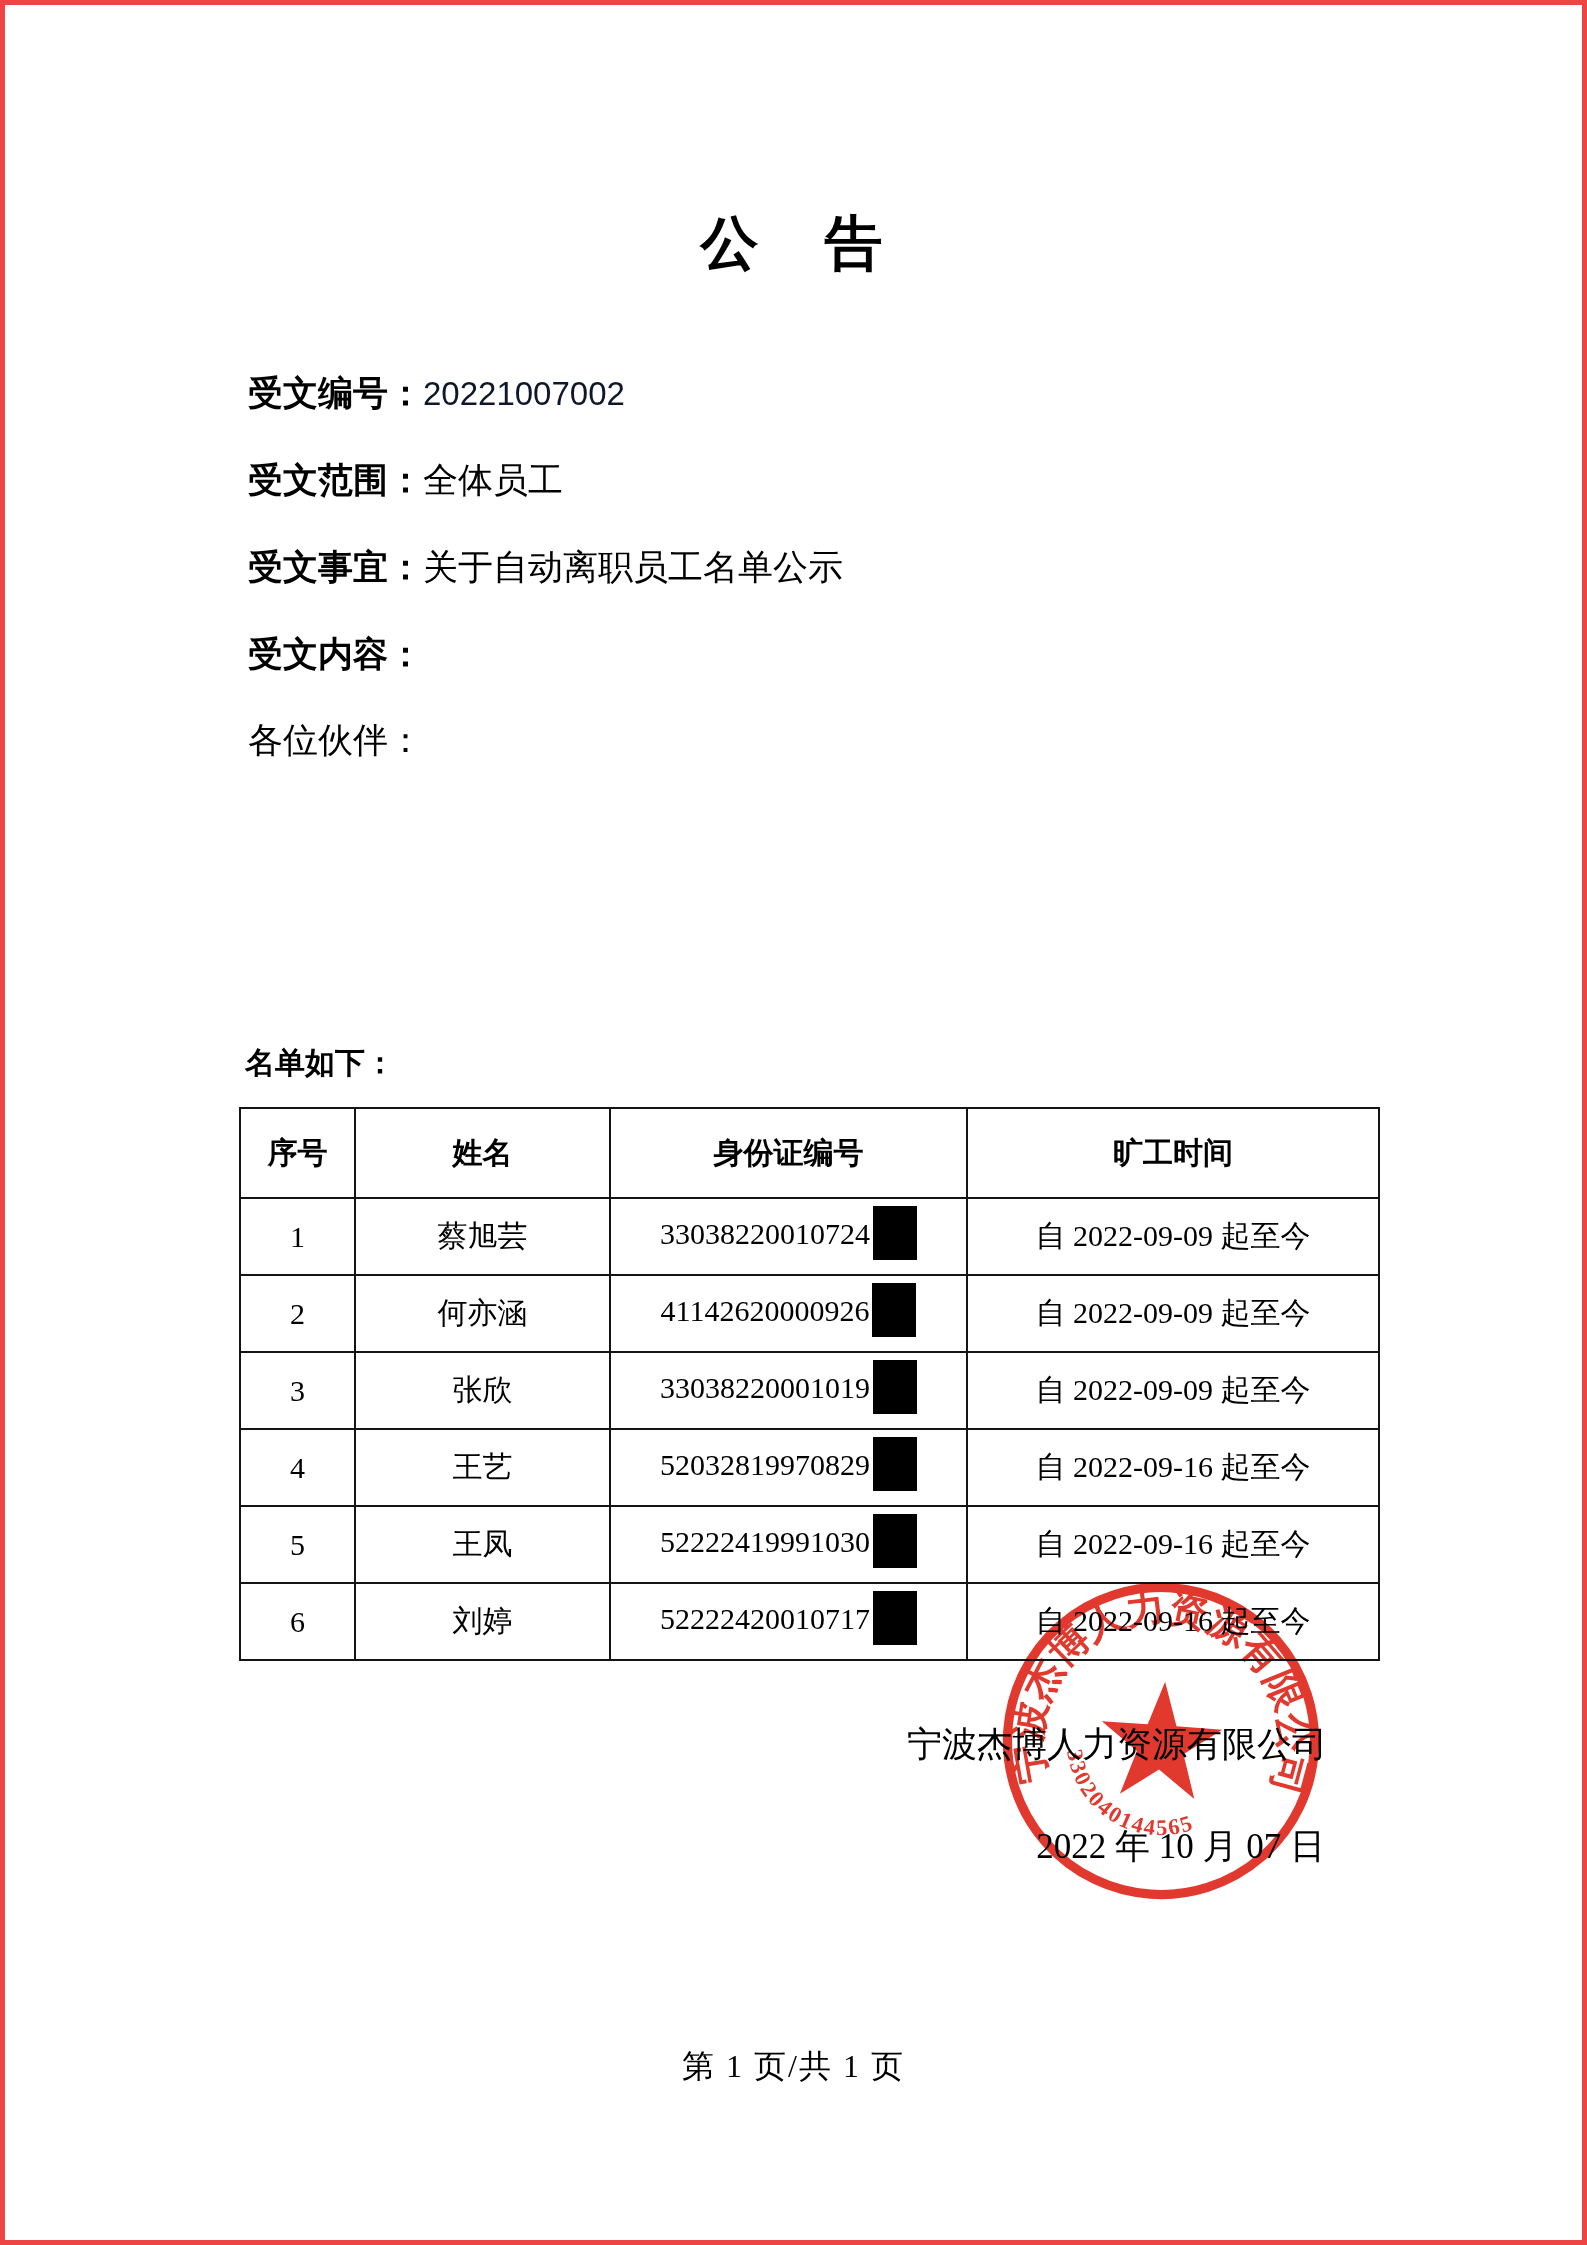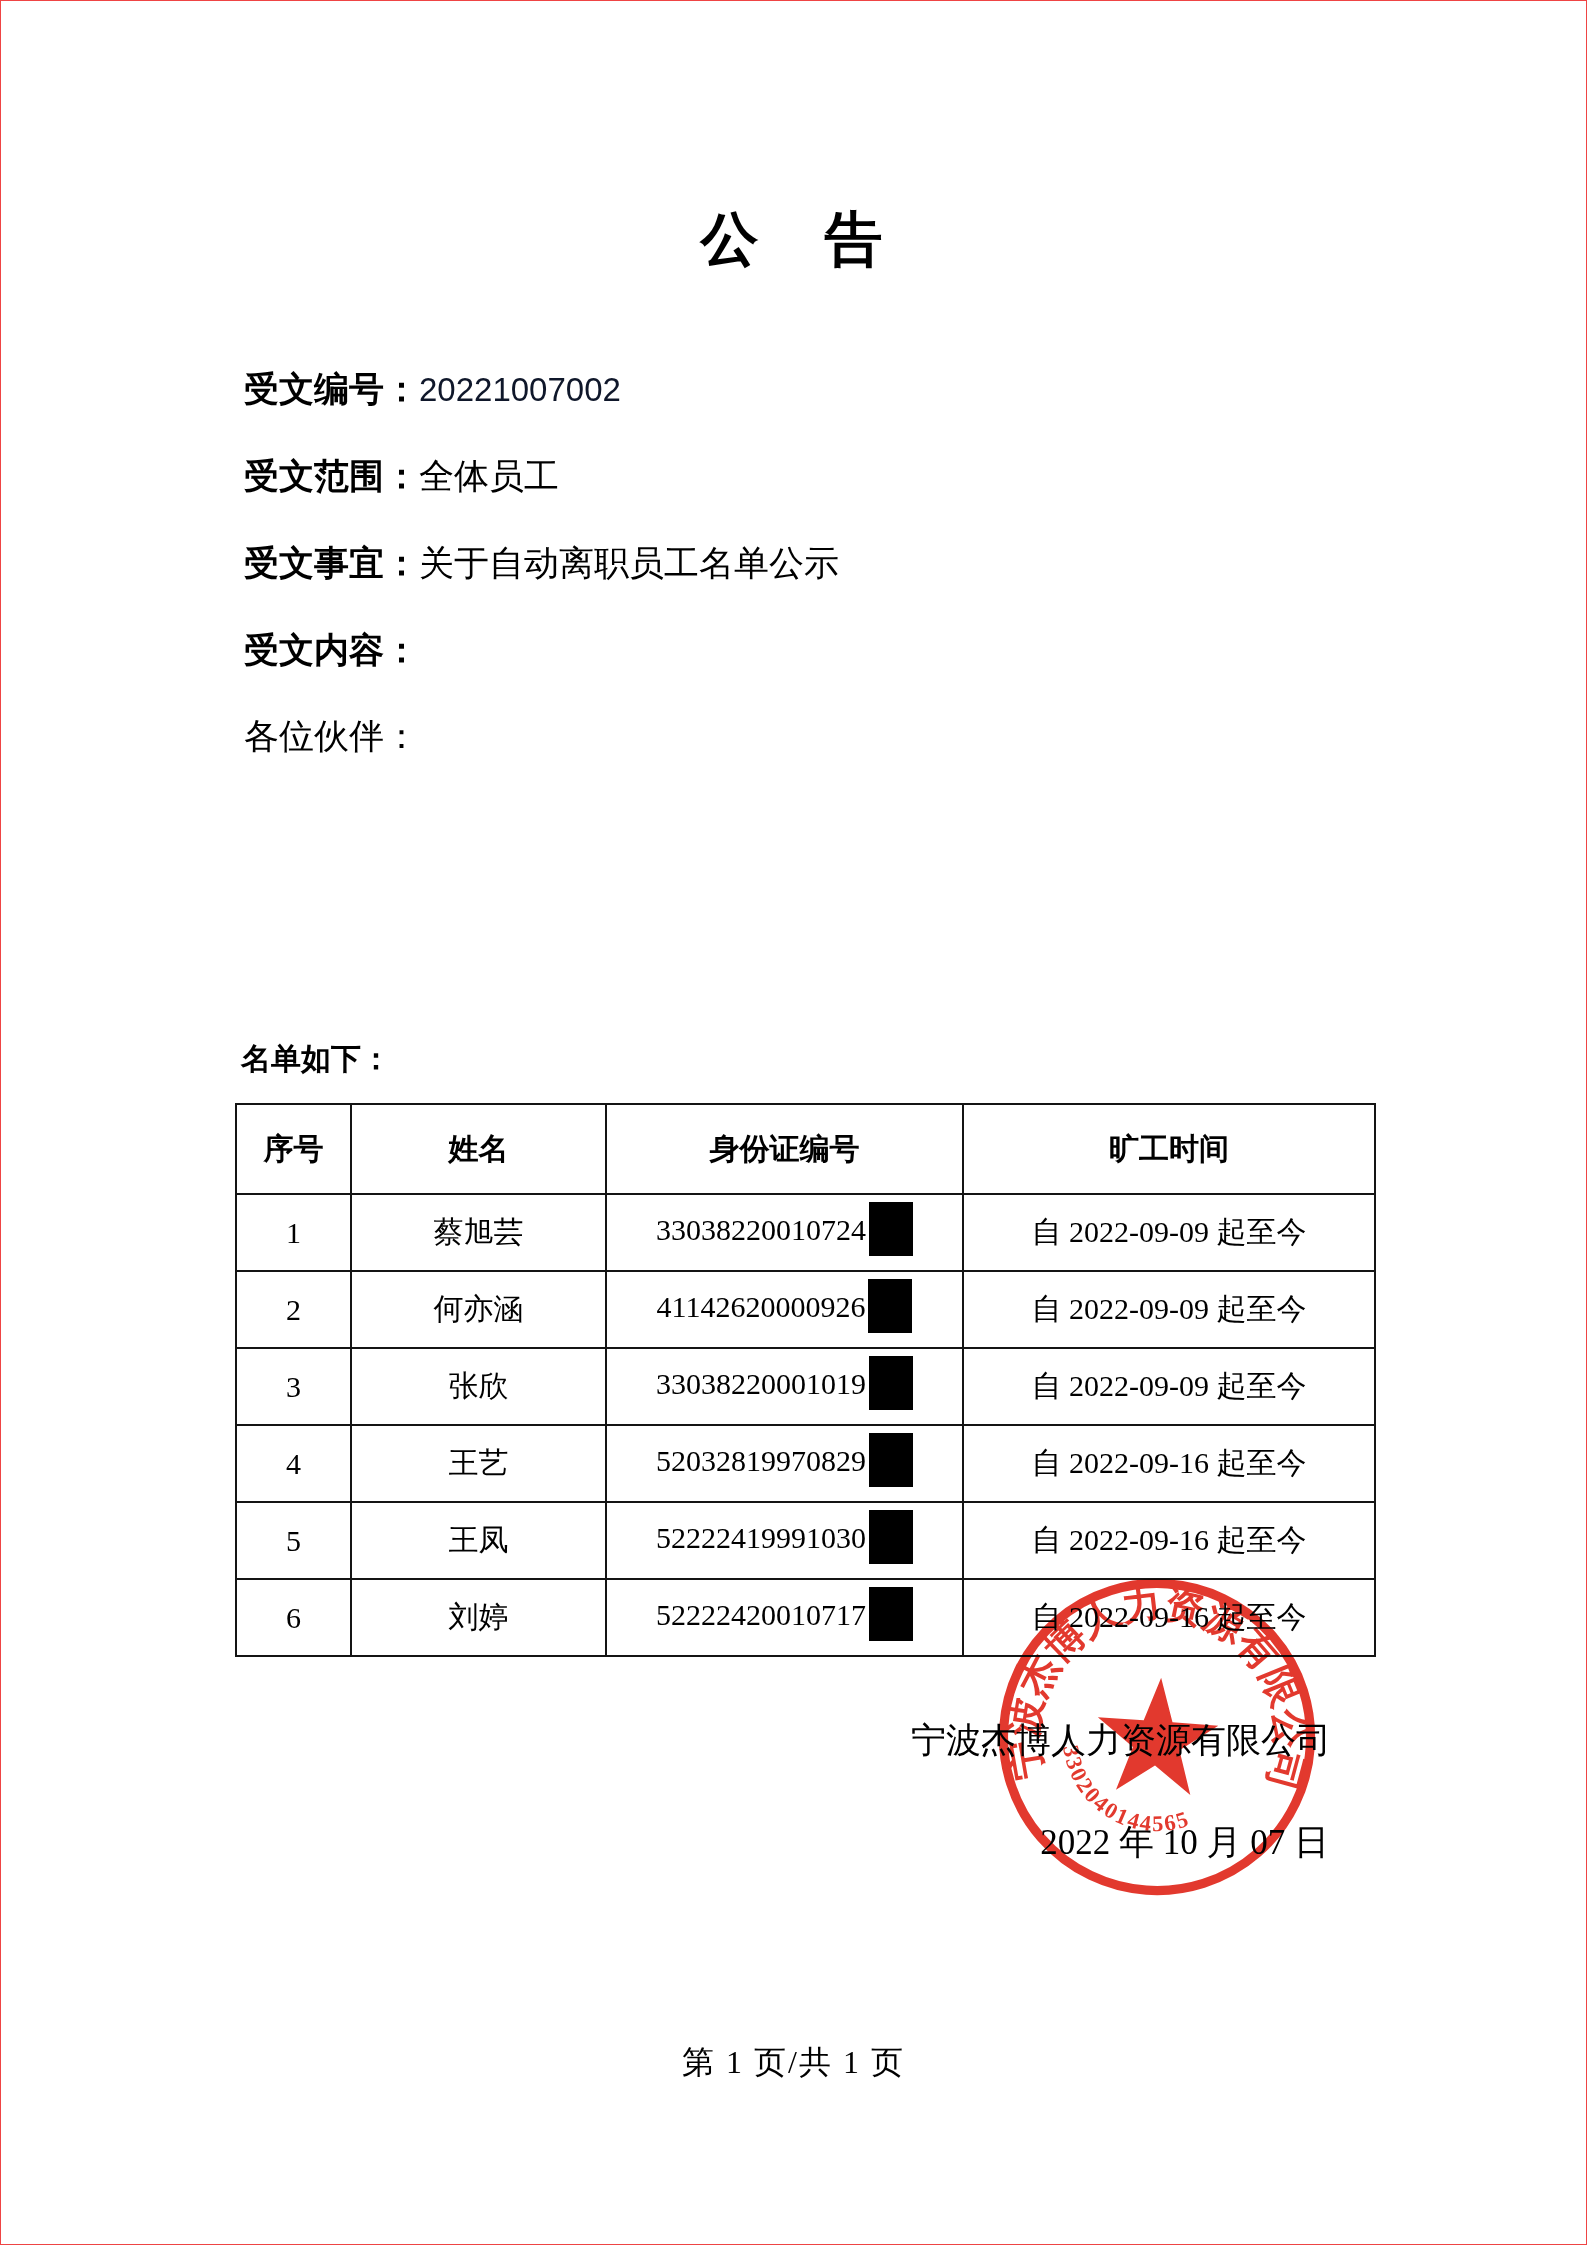--- a/index.html
+++ b/index.html
@@ -1,21 +1,21 @@
 <!DOCTYPE html>
 <html><head>
 <meta charset="utf-8">
 <style>
   html,body{margin:0;padding:0;background:#ffffff;}
   .page{
     position:relative;
     width:1587px;height:2245px;
     background:#fff;
     box-sizing:border-box;
-    border:1px solid #ef4444;
+    border:5px solid #ef4444;
     font-family:"Liberation Serif","DejaVu Serif",serif;
     color:#000;
     overflow:hidden;
   }
   .doc-title{
     position:absolute;top:200px;left:0;width:100%;
     text-align:center;font-size:58px;font-weight:700;
     letter-spacing:4px;
   }
   .field-row{

